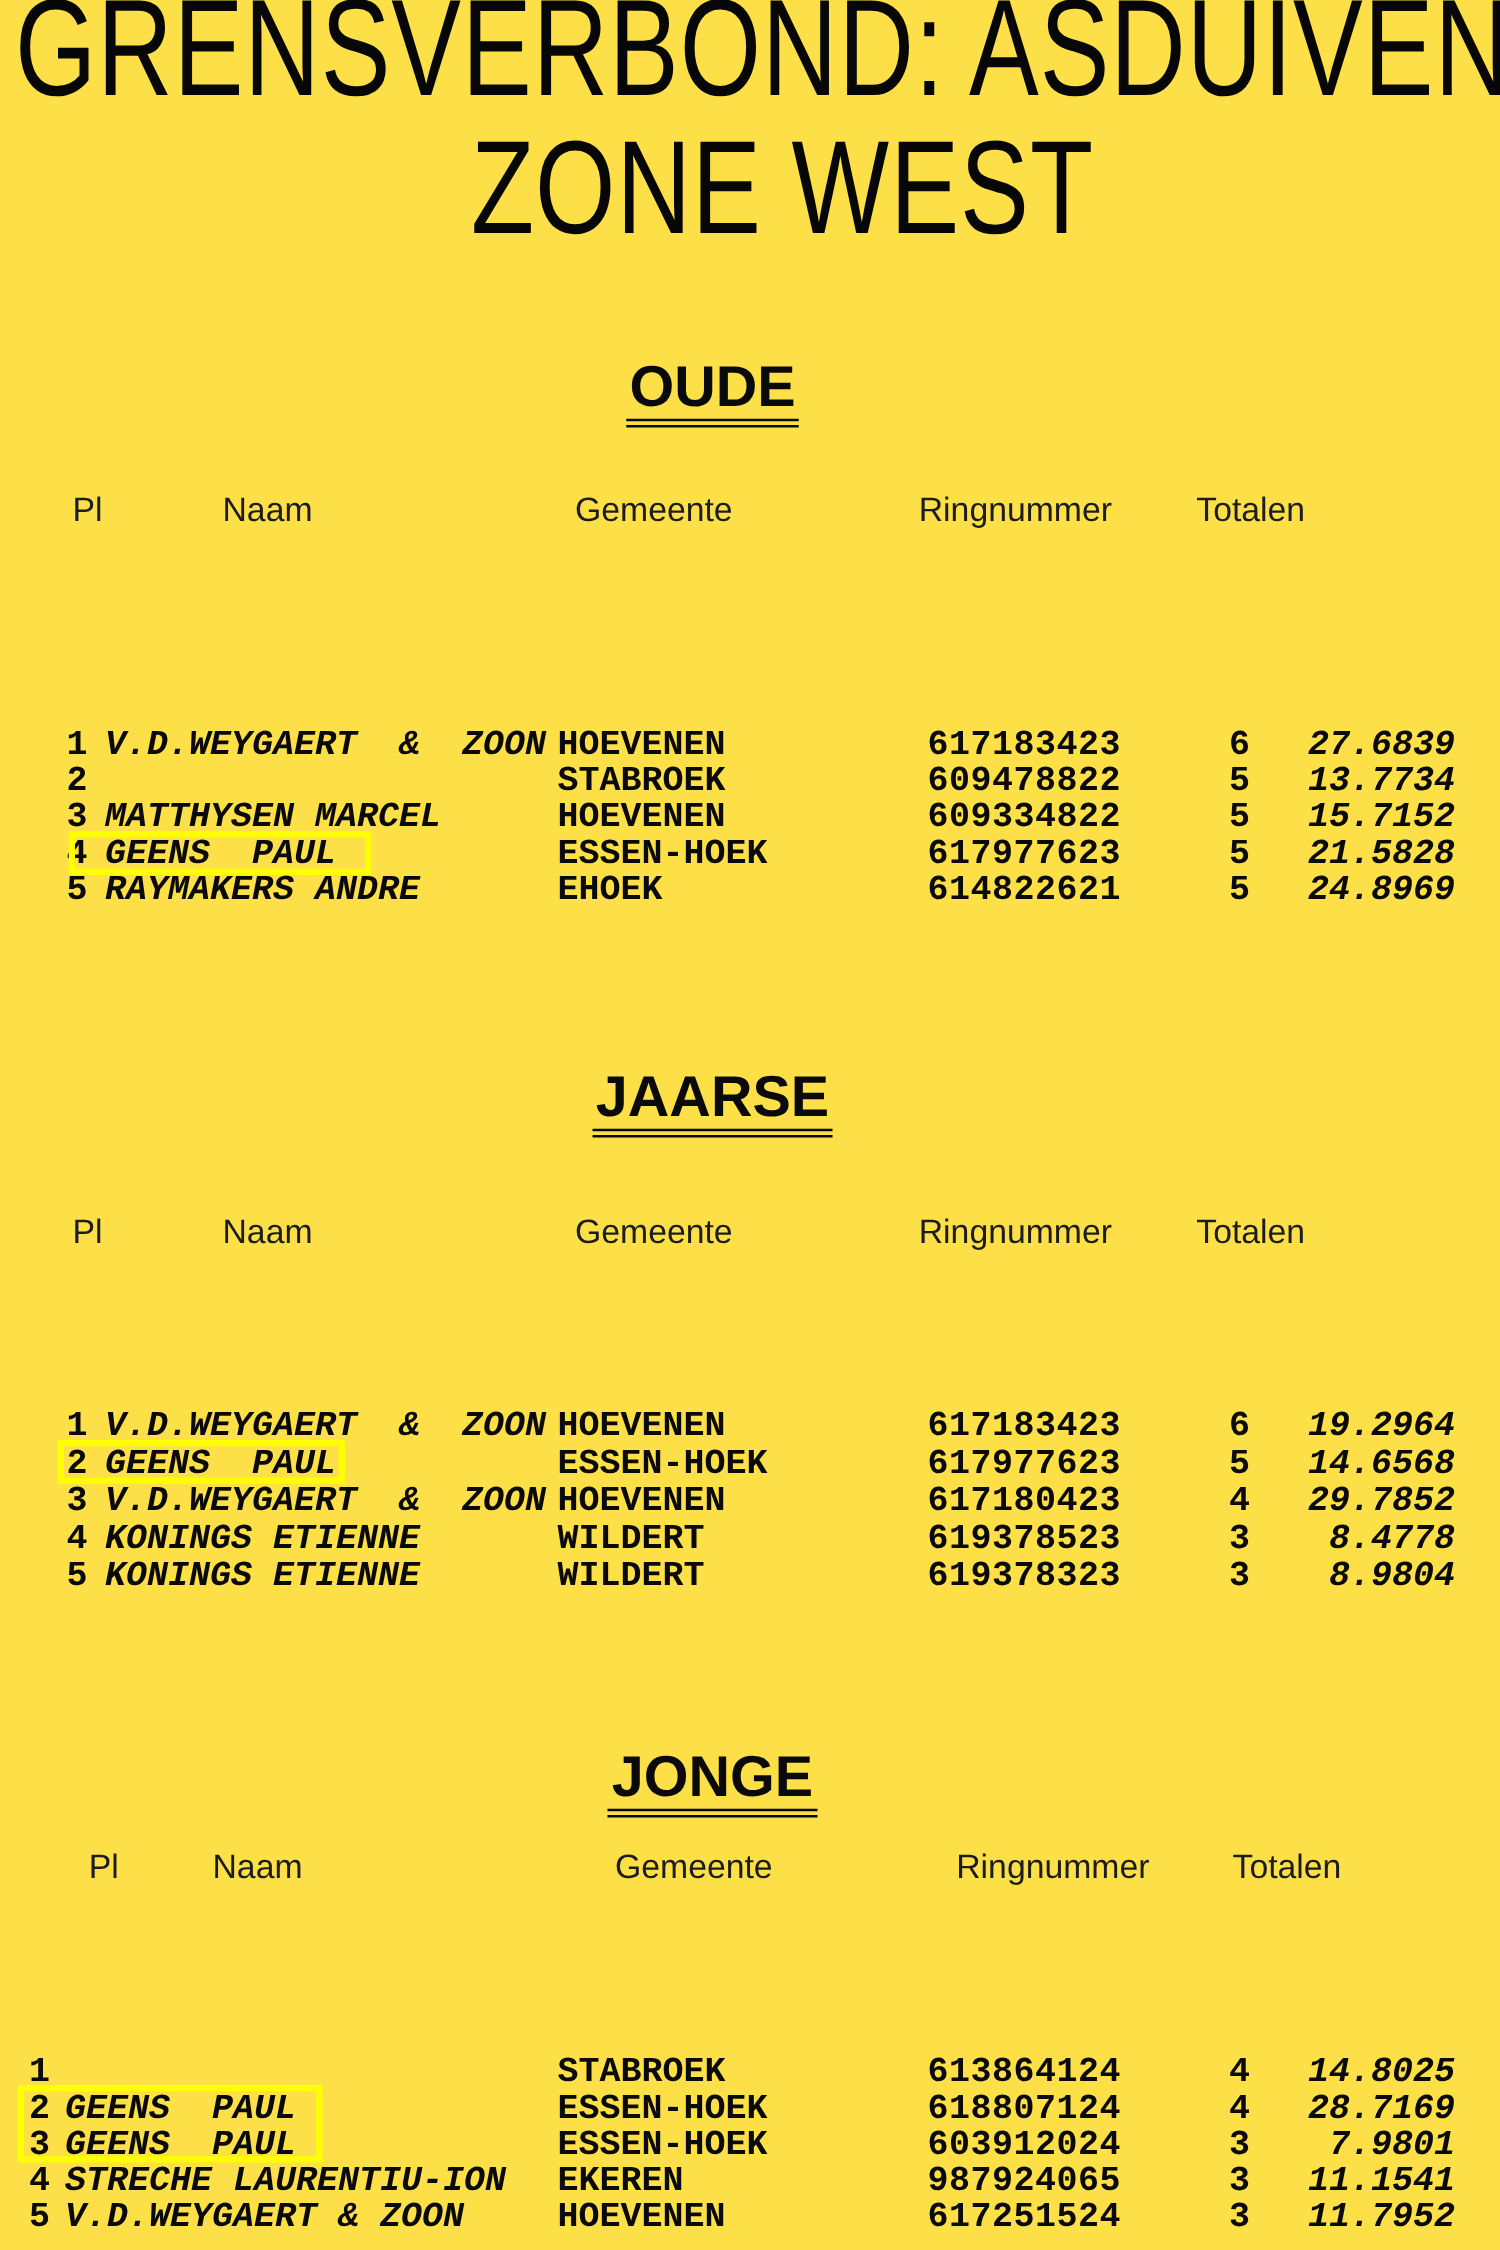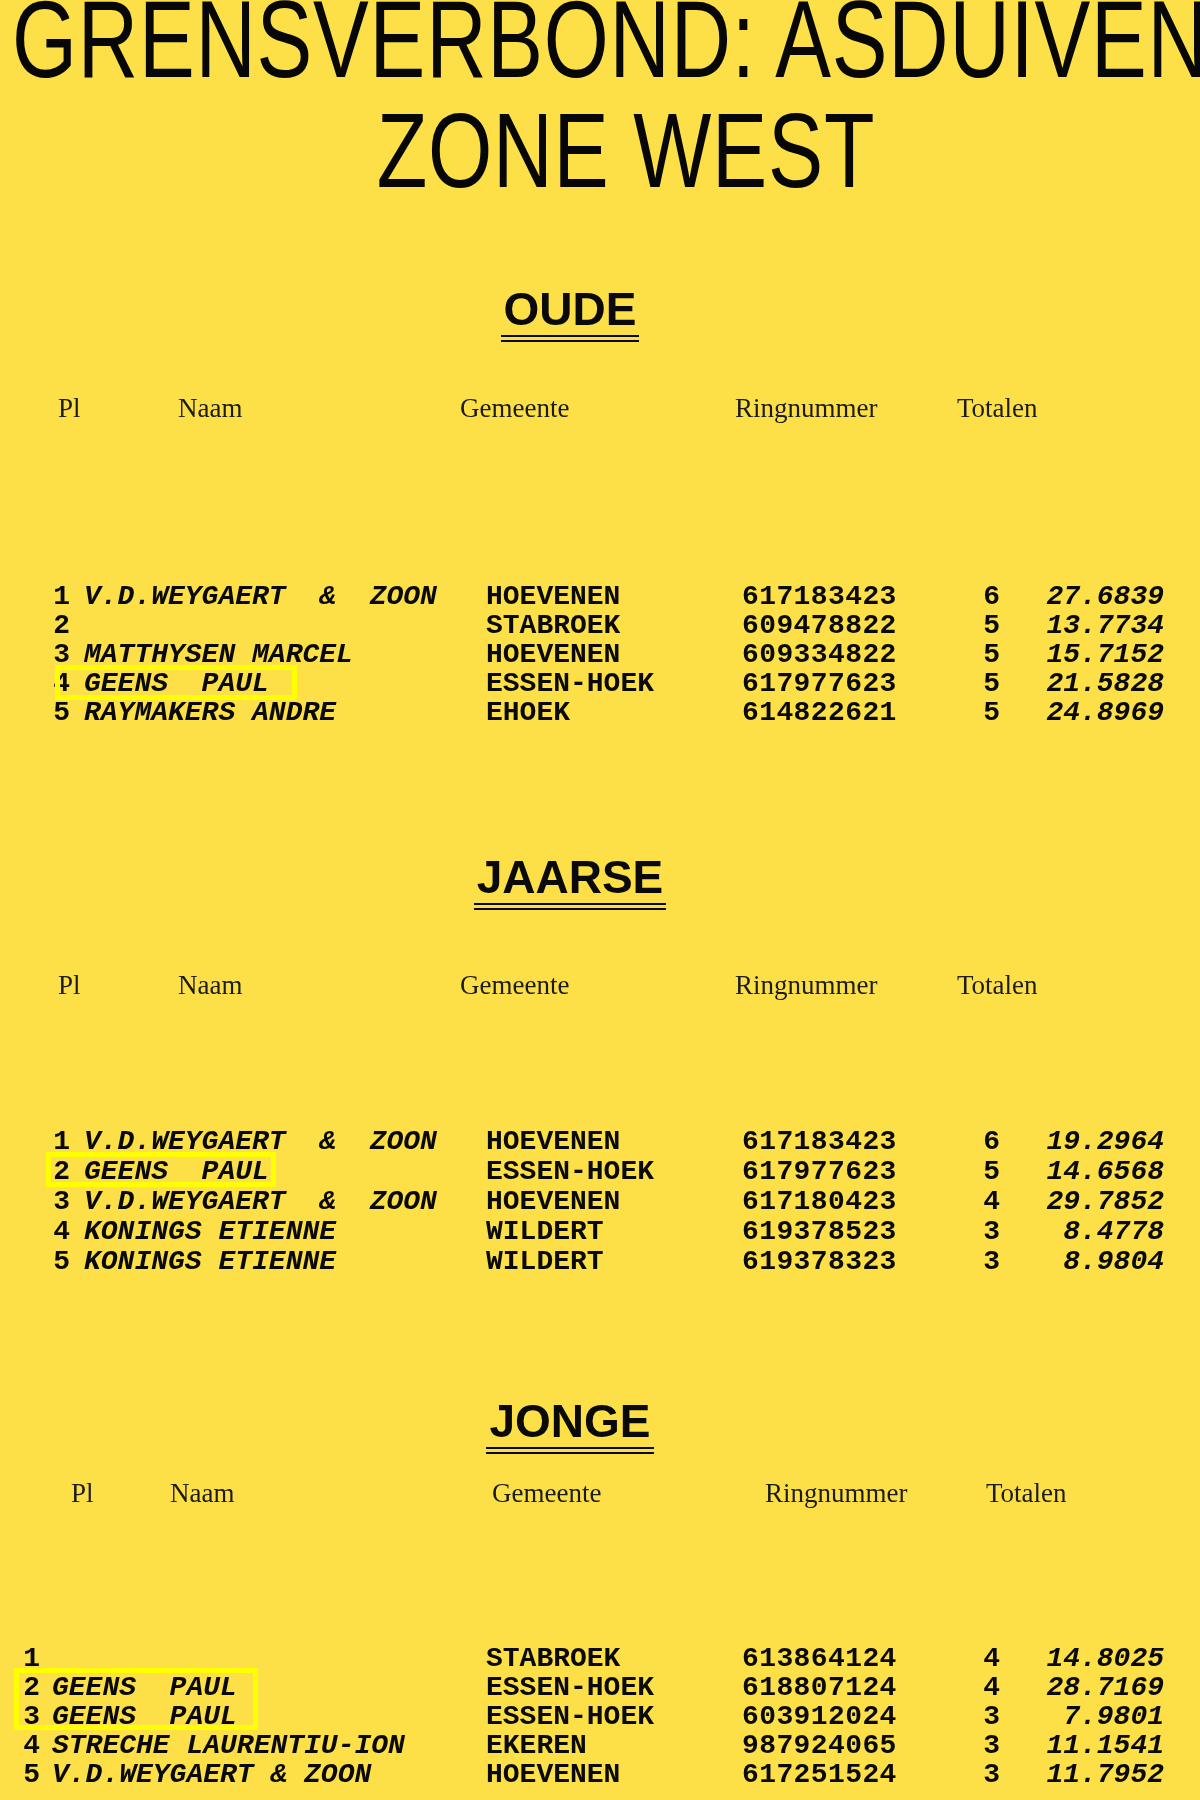--- a/index.html
+++ b/index.html
@@ -13,37 +13,37 @@
   .doc-subtitle{position:absolute;top:97px;left:0;width:1200px;text-align:center;
              font-size:106px;line-height:1;font-weight:400;color:#070707;white-space:nowrap;
              transform:translateX(26px) scaleX(0.78);letter-spacing:1px;}
 
   
   .section-heading{position:absolute;left:-30px;width:1200px;text-align:center;
              font-size:46px;line-height:1;font-weight:bold;color:#0a0a0a;}
   .section-heading .u{display:inline-block;border-bottom:7px double #0a0a0a;padding:0 3px 3px;}
 
   
-  .colheads{position:absolute;left:0;width:1200px;height:32px;font-size:27px;color:#1c1c1c;font-family:Liberation Serif, serif;}
+  .colheads{position:absolute;left:0;width:1200px;height:32px;font-size:27px;color:#1c1c1c;}
   .colheads span{position:absolute;top:0;white-space:nowrap;}
   .oj .h-pl{left:58px;} .oj .h-naam{left:178px;} .oj .h-gem{left:460px;}
   .oj .h-ring{left:735px;} .oj .h-tot{left:957px;}
   .jg .h-pl{left:71px;} .jg .h-naam{left:170px;} .jg .h-gem{left:492px;}
   .jg .h-ring{left:765px;} .jg .h-tot{left:986px;}
 
   
   .row{position:absolute;left:0;width:1200px;height:30px;
        font-family:"Liberation Mono","DejaVu Sans Mono",monospace;
        font-weight:bold;font-size:28px;line-height:30px;color:#0a0a0a;}
   .c{position:absolute;top:0;white-space:pre;}
   .c-pl{left:0;width:70px;text-align:right;}
   .row.jonge .c-pl{width:40px;}
   .c-naam{left:84px;font-style:italic;}
   .row.jonge .c-naam{left:52px;}
-  .c-gem{left:486px;text-align:center;}
+  .c-gem{left:446px;text-align:center;}
   .c-ring{left:742px;letter-spacing:0.4px;}
   .c-cnt{left:930px;width:70px;text-align:right;}
   .c-tot{left:1000px;width:164px;text-align:right;font-style:italic;}
 
   
   .hlbox{position:absolute;border:5px solid #ffff00;box-sizing:border-box;}
 </style>
 </head>
 <body>
 

